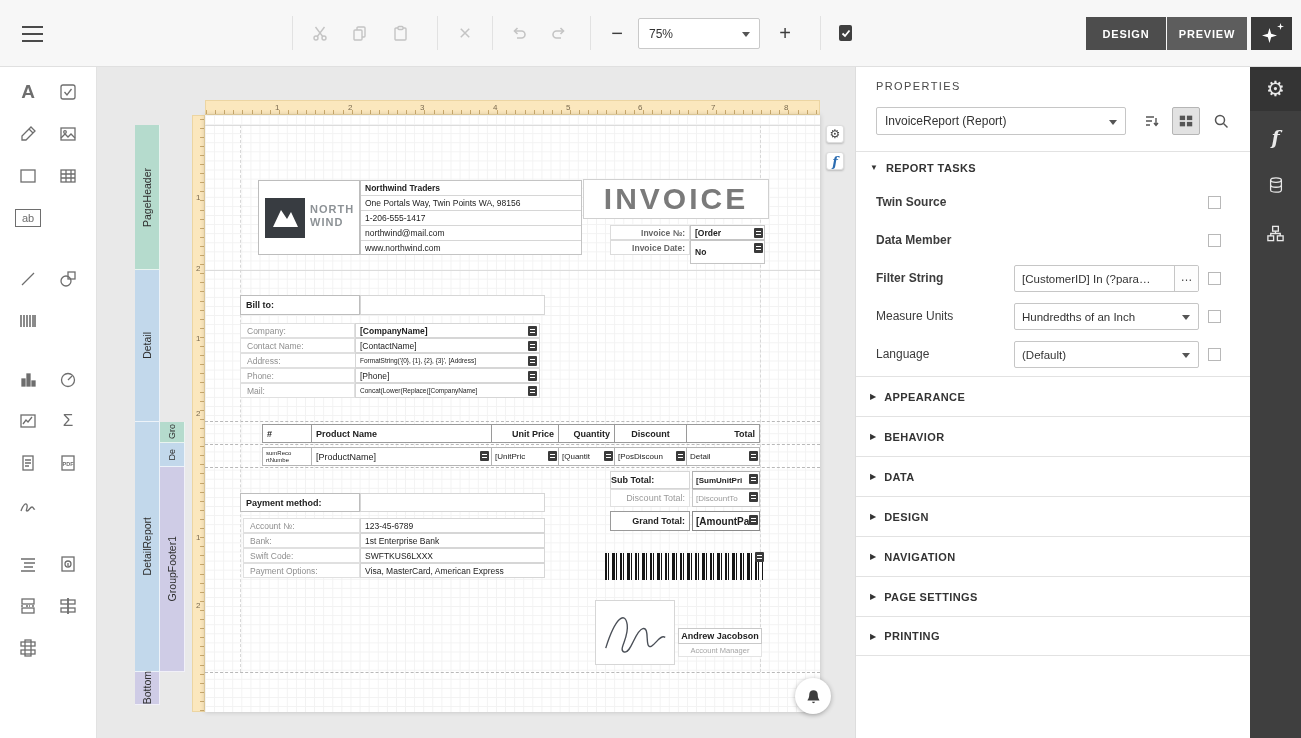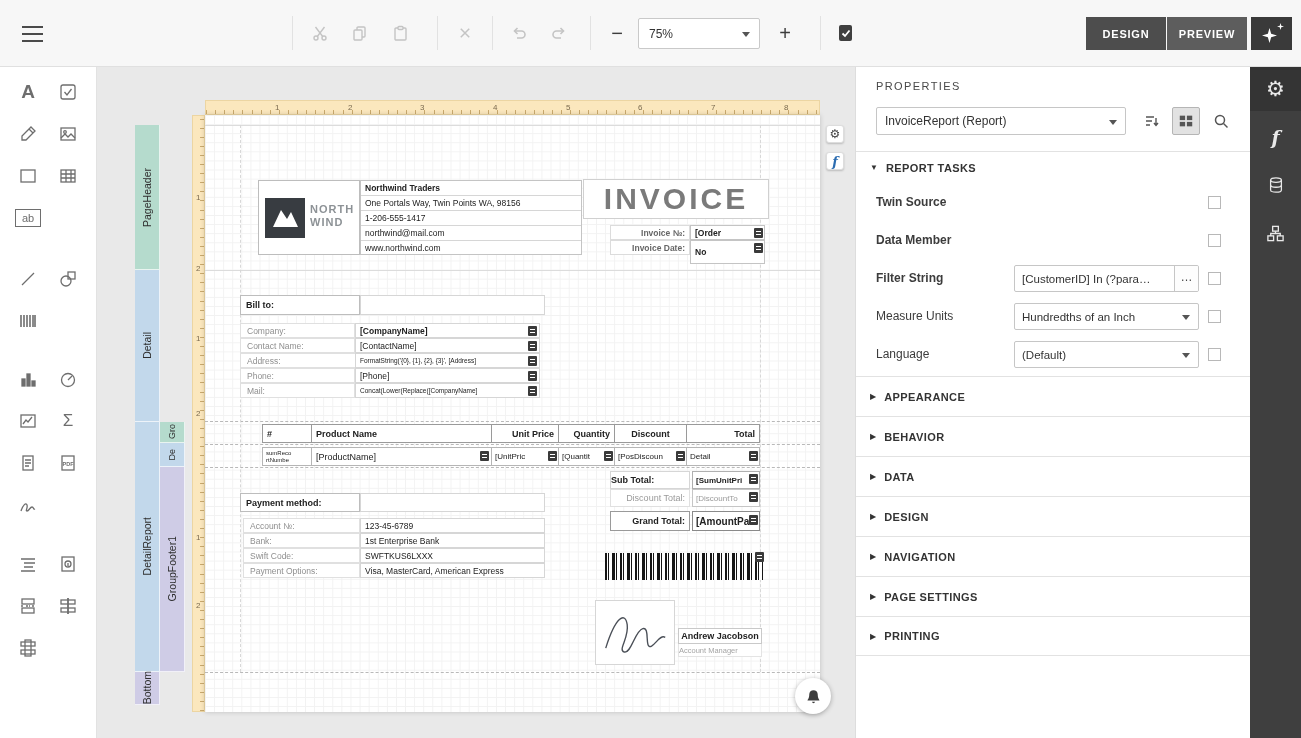--- a/index.html
+++ b/index.html
@@ -500,21 +500,21 @@
     </div>
 
     <div style="position:absolute;left:390px;top:485px;width:80px;height:65px;border:1px solid #d6d6d6;background:#fff">
       <svg width="78" height="63" viewBox="0 0 80 60">
           <path d="M10 46 C20 14 30 8 32 22 C34 36 22 48 29 50 C36 52 40 28 48 26 C56 24 49 48 57 44 C62 41 66 32 71 35" stroke="#4a4f57" stroke-width="1.4" fill="none"></path>
         </svg>
     </div>
     <div class="cell" style="left:473px;top:513px;width:84px;height:16px;border:1px solid #c9c9c9;font-weight:bold;justify-content:center">
         <span>Andrew Jacobson</span>
       </div>
-    <div class="cell" style="left:473px;top:529px;width:84px;height:13px;border:1px solid #e4e4e4;border-top:none;color:#a5a5a5;font-size:7.5px;justify-content:flex-start">
+    <div class="cell" style="left:473px;top:529px;width:84px;height:13px;border:1px solid #e4e4e4;border-top:none;color:#a5a5a5;font-size:7.5px;justify-content:center">
         <span>Account Manager</span>
       </div>
   </div>
 
   <div class="floatbtn" style="left:729px;top:58px">
     <span style="font-size:12px;color:#444">⚙</span>
   </div>
   <div class="floatbtn" style="left:729px;top:85px">
     <span style="font-family:'DejaVu Serif',serif;font-style:italic;font-weight:bold;font-size:13px;color:#2b6cb0">f</span>
   </div>

